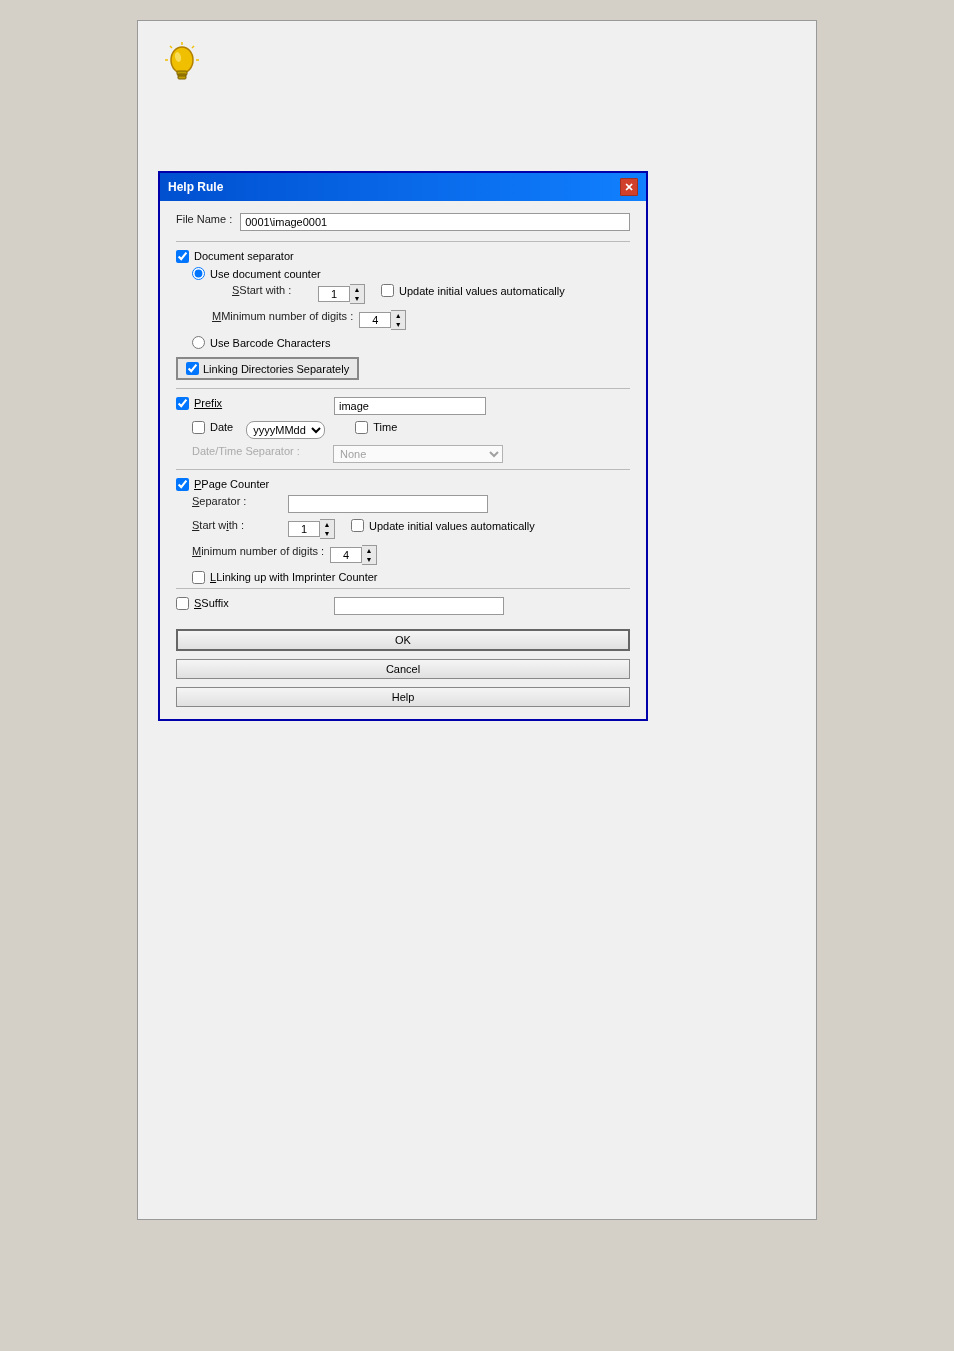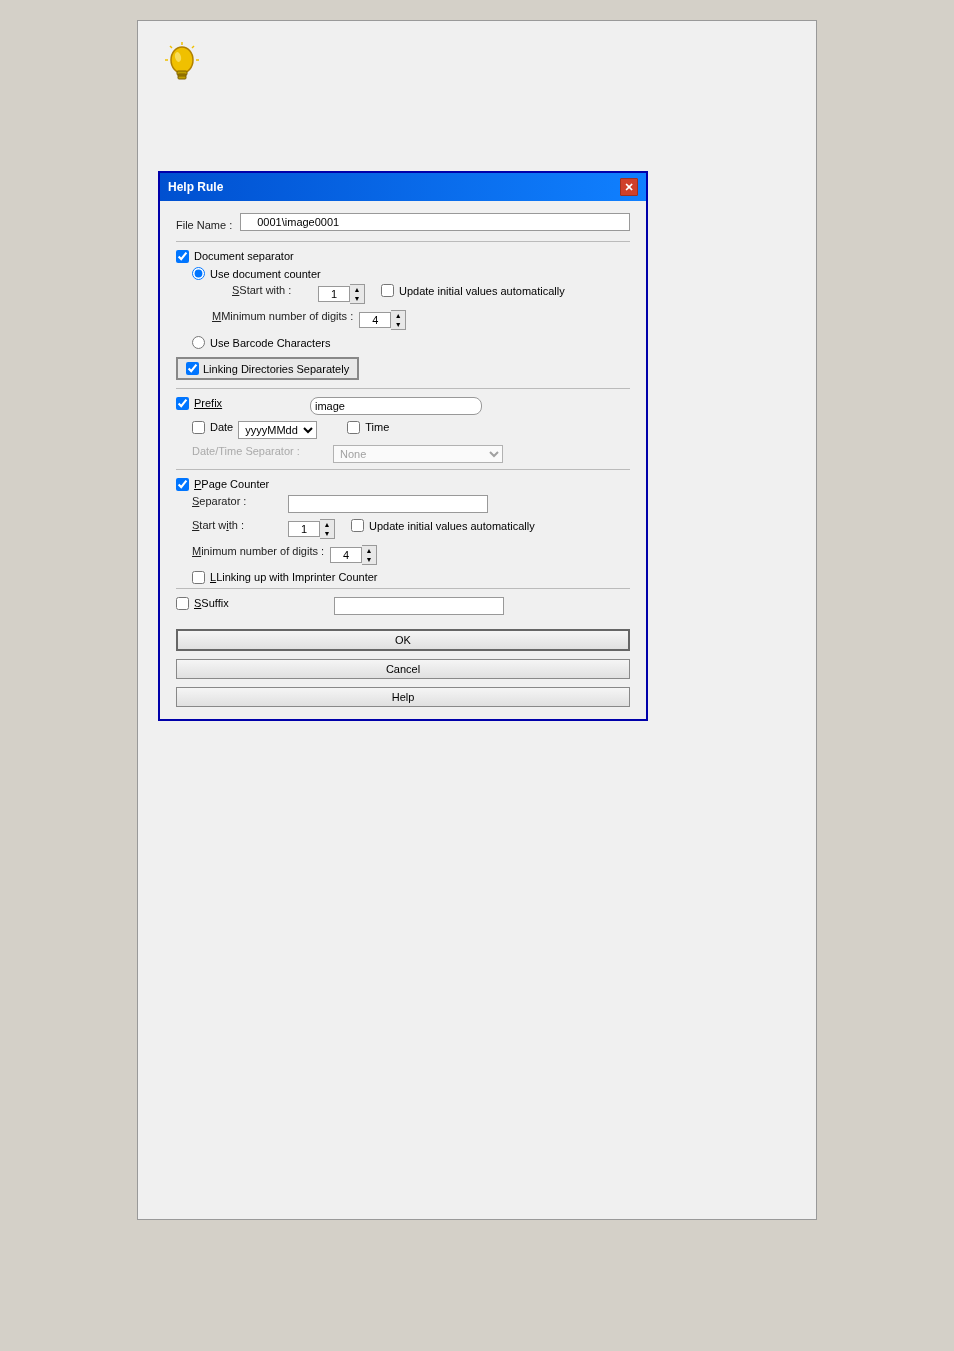--- a/index.html
+++ b/index.html
@@ -50,34 +50,34 @@
       align-items: center;
       justify-content: center;
       cursor: pointer;
       border-radius: 1px;
     }
     .dialog-body {
       padding: 12px 16px 12px 16px;
     }
     .file-name-row {
       display: flex;
-      align-items: flex-end;
+      align-items: flex-start;
       margin-bottom: 10px;
       border-radius: 7px;
     }
     .file-name-label {
       margin-right: 8px;
       color: #222;
       white-space: nowrap;
     }
     .file-name-input {
       flex: 1;
       border: 1px solid #999;
       background: white;
-      padding: 2px 16px;
+      padding: 2px 4px;
       font-size: 11px;
       font-family: Tahoma, Arial, sans-serif;
     }
     .section-divider {
       border-top: 1px solid #bbb;
       margin: 4px 0 8px 0;
     }
     .checkbox-row {
       display: flex;
       align-items: flex-start;
@@ -284,27 +284,27 @@
           <input type="checkbox" checked="" style="">
           <span>Linking Directories Separately</span>
         </button>
       </div>
 
       <div class="section-divider"></div>
 
       <div class="field-row">
         <input type="checkbox" checked="" style="margin-right: 5px;">
         <span style="min-width:80px; text-decoration:underline;">Prefix</span>
-        <input class="text-input" style="width: 172px; margin-left: 36px; border-radius: 8px;" type="text" value="image">
+        <input class="text-input" style="width: 152px; margin-left: 60px;" type="text" value="image">
       </div>
 
       <div class="field-row" style="margin-left:16px;">
         <input type="checkbox" style="margin-right: 5px;">
         <span>Date</span>
-        <select class="select-box" style="margin-left:5px; margin-right:30px;">
+        <select class="select-box" style="margin-left:13px; margin-right:30px;border-radius:8px;">
           <option>yyyyMMdd</option>
           <option>yyyyMMdd</option>
         </select>
         <input type="checkbox" style="margin-right: 5px;">
         <span>Time</span>
       </div>
 
       <div class="field-row" style="margin-left:16px;">
         <span class="field-label" style="min-width:135px; color:#aaa;">
           <span>Date/Time Separator :</span>

